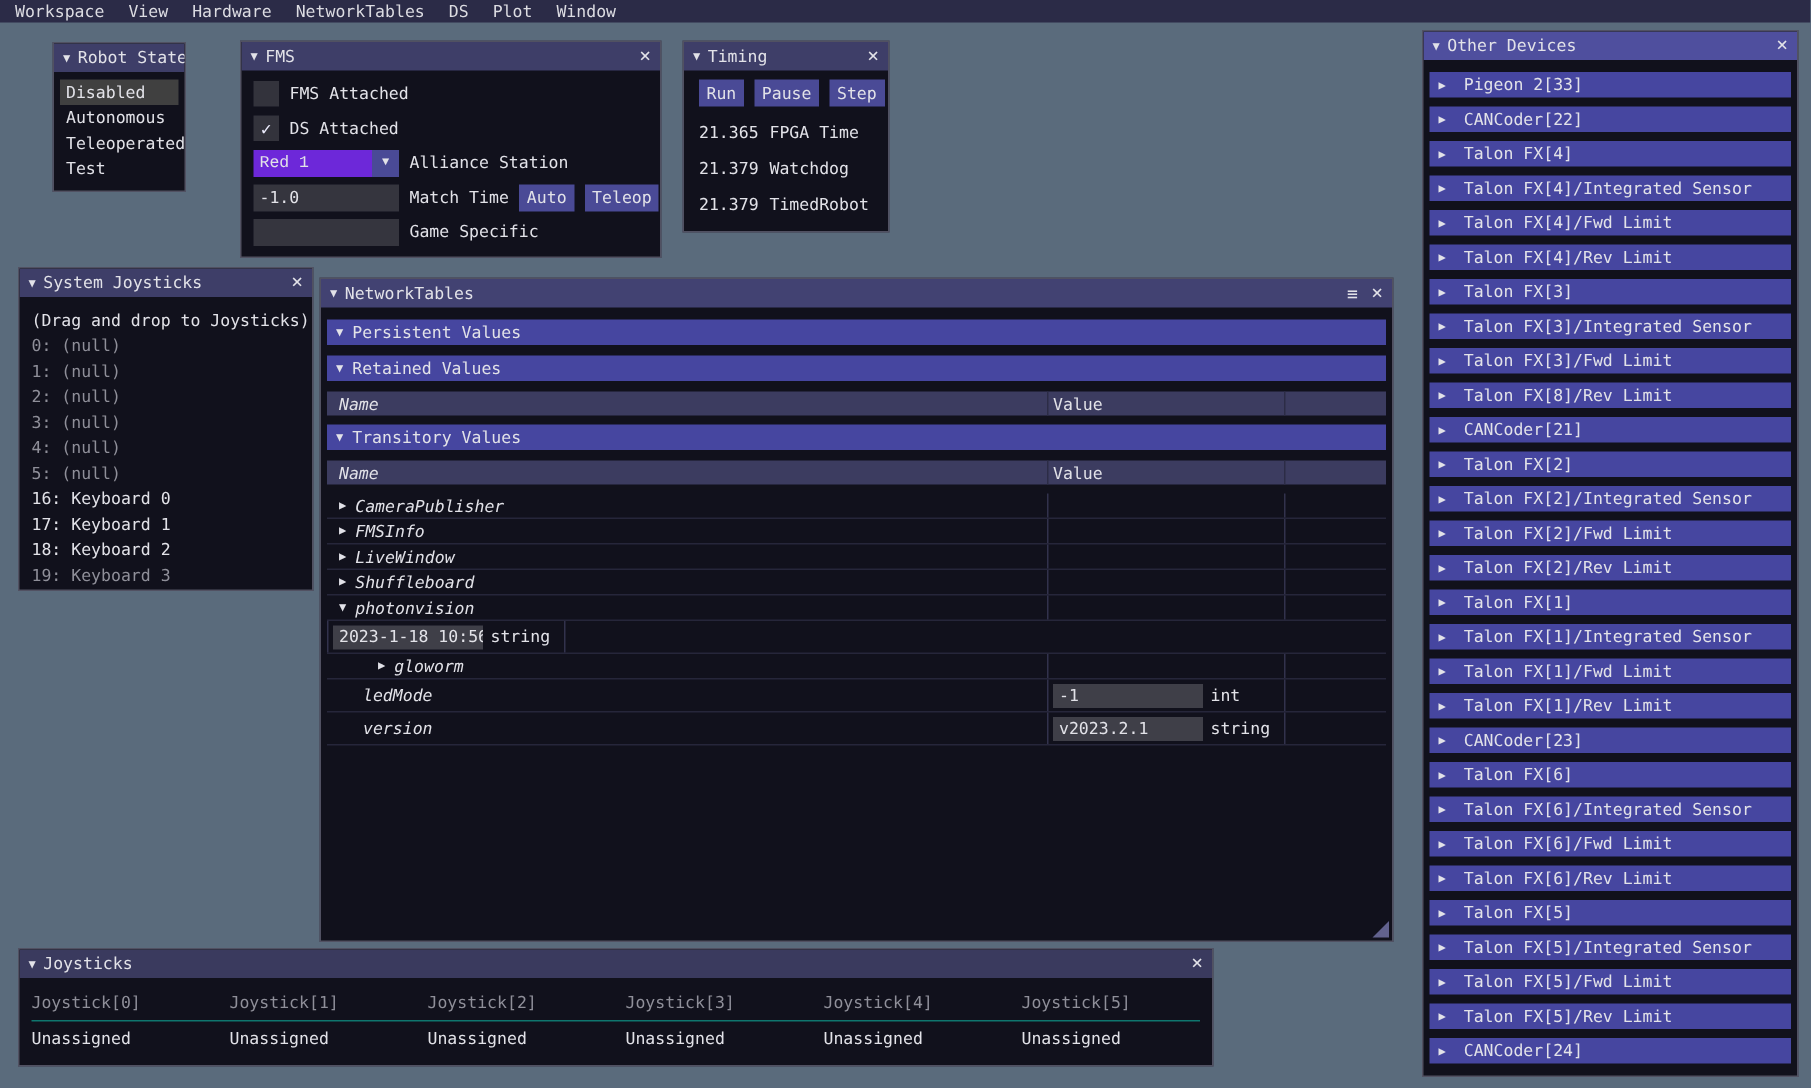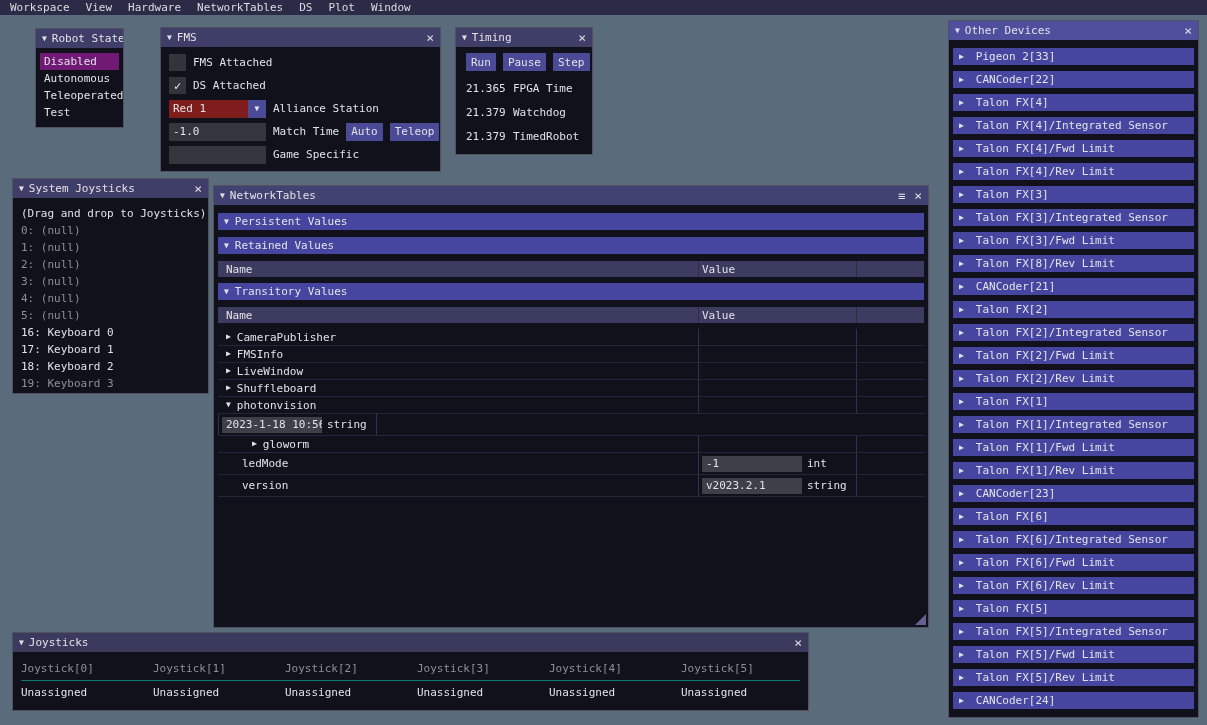--- a/index.html
+++ b/index.html
@@ -19,28 +19,28 @@
   .tb-icons{margin-left:auto;display:flex;align-items:center;gap:9px;}
   .tb-close{font-size:13px;line-height:1;}
   .tb-menu{font-size:12px;line-height:1;}
   .dim{color:#8f8f99;text-align:right;}
   .btn{background:#4a4a96;height:18px;display:inline-flex;align-items:center;padding:0 5px;white-space:nowrap;}
 
   
   #w-robot-state{left:35px;top:28px;width:89px;height:100px;}
   .rs-content{padding:5px 4px;}
   .rs-item{height:17px;display:flex;align-items:center;padding-left:4px;white-space:nowrap;}
-  .rs-item.selected{background:#701a75;}
+  .rs-item.selected{background:#404040;}
 
   
   #w-fms{left:160px;top:27px;width:281px;height:145px;}
   .fms-content{padding:4px 0 0 8px;}
   .fms-row{display:flex;align-items:center;height:23px;gap:7px;white-space:nowrap;}
   .checkbox{width:17px;height:17px;background:#33333c;display:flex;align-items:center;justify-content:center;font-size:12px;color:#eef;}
-  .combo{width:97px;height:18px;background:#7f1d1d;display:flex;align-items:center;}
+  .combo{width:97px;height:18px;background:#6d28d9;display:flex;align-items:center;font-family:Liberation Mono, monospace;}
   .combo-text{flex:1;padding-left:4px;}
   .combo-arrow{flex:0 0 18px;height:18px;background:#4a4a96;display:flex;align-items:center;justify-content:center;font-size:8px;}
   .input{width:97px;height:18px;background:#35353e;display:flex;align-items:center;padding:0 4px;overflow:hidden;white-space:nowrap;}
 
   
   #w-timing{left:455px;top:27px;width:138px;height:128px;}
   .timing-content{padding:6px 0 0 10px;}
   .timing-buttons{display:flex;gap:7px;margin-bottom:5px;}
   .timing-row{display:flex;align-items:center;height:24px;}
   .timing-value{width:47px;}
@@ -50,21 +50,21 @@
   .sj-content{padding:7px 8px;}
   .sj-line{height:17px;display:flex;align-items:center;white-space:nowrap;}
 
   
   #w-nt{left:213px;top:185px;width:716px;height:443px;}
   #w-nt .titlebar{background:#424272;}
   .nt-content{padding-top:8px;position:relative;flex:1;}
   .nt-section{height:17px;margin:0 4px 7px;background:#4646a0;display:flex;align-items:center;padding:0 6px;gap:6px;white-space:nowrap;}
   .nt-thead{display:flex;align-items:stretch;height:16px;margin:0 4px 6px;background:#3c3c60;}
   .nt-thead .cell-label{display:flex;align-items:center;}
-  .c-name{flex:0 0 480px;display:flex;align-items:center;overflow:hidden;white-space:nowrap;}
+  .c-name{flex:0 0 480px;display:flex;align-items:center;overflow:hidden;white-space:nowrap;font-style:italic;}
   .c-value{flex:0 0 158px;display:flex;align-items:center;gap:5px;padding-left:3px;border-left:1px solid #32324c;overflow:hidden;white-space:nowrap;}
   .c-extra{flex:1 1 auto;border-left:1px solid #32324c;}
   .nt-thead .c-value,.nt-thead .c-extra{border-left:1px solid #2c2c46;}
   .nt-rows{margin:0 4px;}
   .nt-row{display:flex;align-items:stretch;height:17px;border-bottom:1px solid #26263a;}
   .nt-row.tall{height:22px;}
   .nt-row .c-name{align-items:center;}
   .ind0{padding-left:8px;}
   .ind1{padding-left:24px;}
   .ind2{padding-left:34px;}

